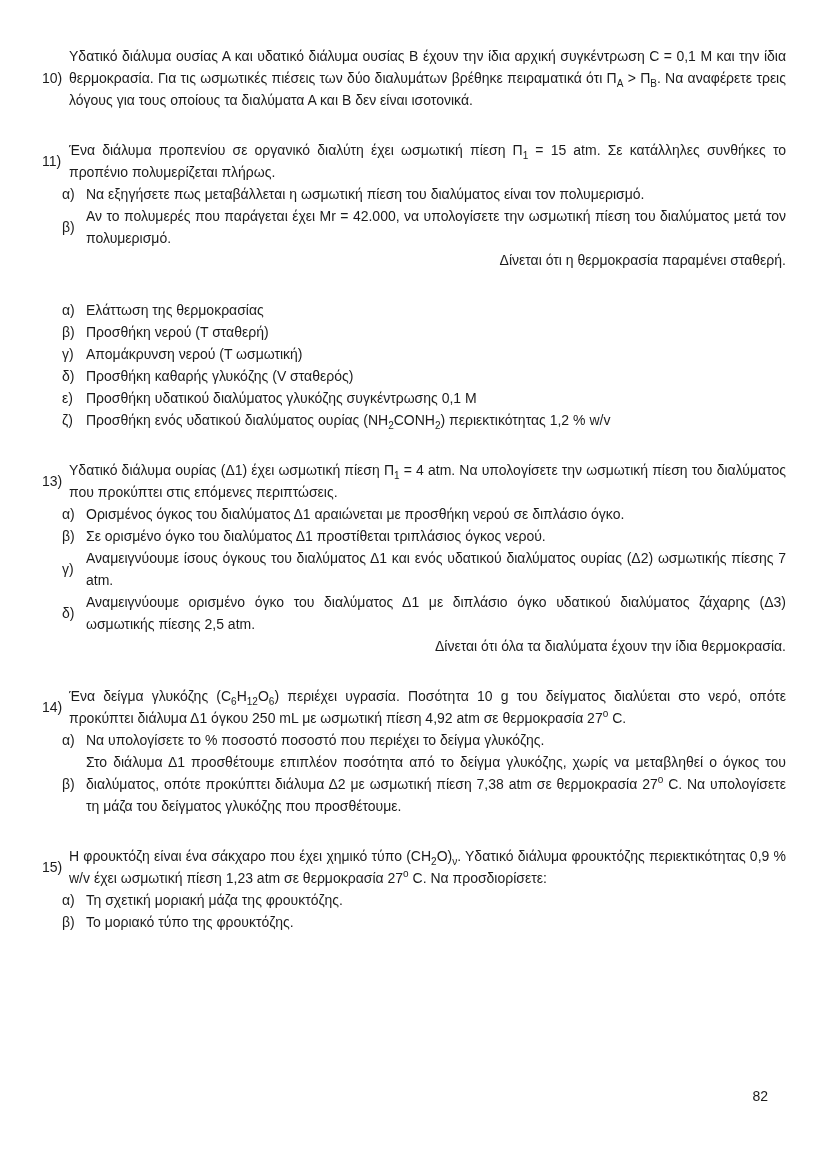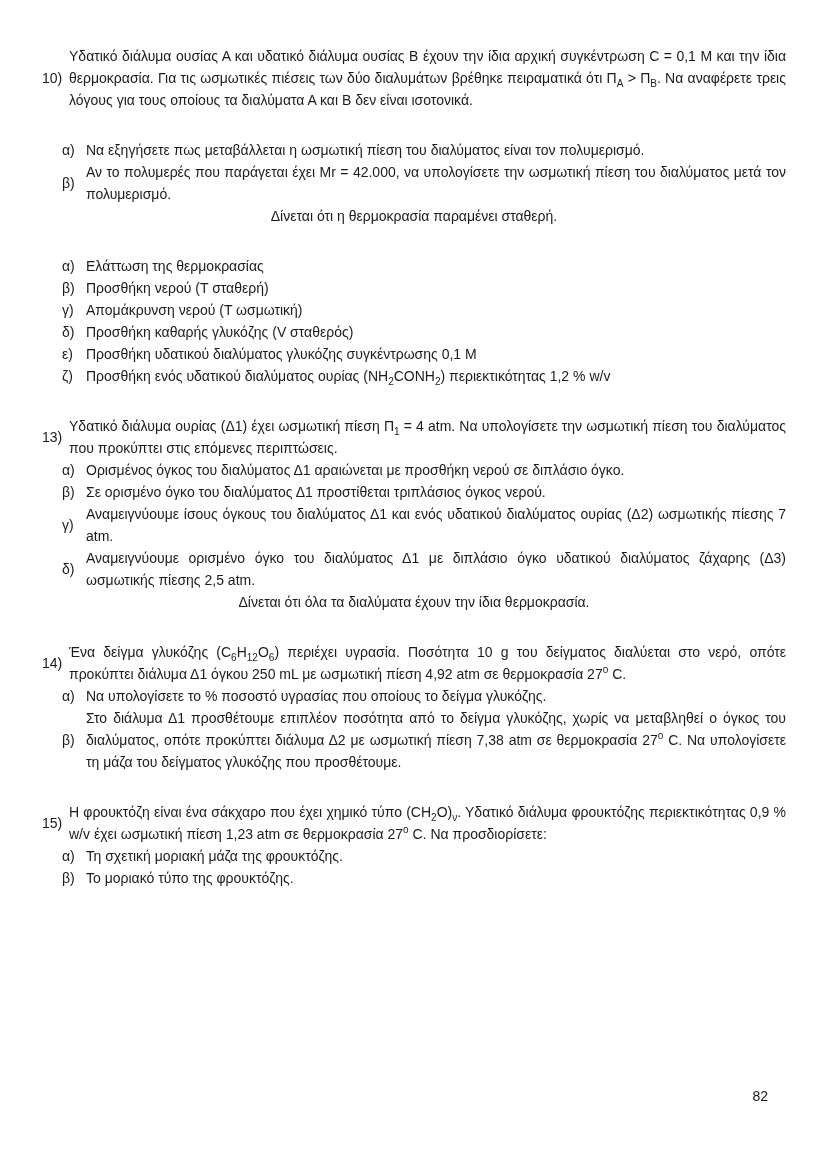--- a/index.html
+++ b/index.html
@@ -19,40 +19,44 @@
     position: absolute;
     inset: 0;
     padding: 45px 42px 0 42px;
   }
   .problem { margin-bottom: 28px; }
   .row { display: flex; align-items: center; }
   .num { flex: 0 0 27px; white-space: nowrap; }
   .text { flex: 1 1 auto; text-align: justify; }
   .item { margin-left: 20px; }
   .ilabel { flex: 0 0 24px; white-space: nowrap; }
-  .note { text-align: center; }
+  .note { text-align: right; }
   sub, sup { font-size: 10px; line-height: 0; }
   .page-number {
     position: absolute;
     right: 60px;
     bottom: 64px;
   }
 </style>
 </head>
 <body>
 
 <div class="page">
   <div>
       <div class="problem">
         <div class="row">
           <span class="num">10)</span>
           <div class="text">Υδατικό διάλυμα ουσίας Α και υδατικό διάλυμα ουσίας Β έχουν την ίδια αρχική συγκέντρωση C = 0,1 M και την ίδια θερμοκρασία. Για τις ωσμωτικές πιέσεις των δύο διαλυμάτων βρέθηκε πειραματικά ότι Π<sub>Α</sub> &gt; Π<sub>Β</sub>. Να αναφέρετε τρεις λόγους για τους οποίους τα διαλύματα Α και Β δεν είναι ισοτονικά.</div>
         </div>
       </div>
       <div class="problem">
+        <div class="row">
+          <span class="num">11)</span>
+          <div class="text">Ένα διάλυμα προπενίου σε οργανικό διαλύτη έχει ωσμωτική πίεση Π<sub>1</sub> = 15 atm. Σε κατάλληλες συνθήκες το προπένιο πολυμερίζεται πλήρως.</div>
+        </div>
         <div class="row item">
           <span class="ilabel">α)</span>
           <div class="text">Να εξηγήσετε πως μεταβάλλεται η ωσμωτική πίεση του διαλύματος είναι τον πολυμερισμό.</div>
         </div>
         <div class="row item">
           <span class="ilabel">β)</span>
           <div class="text">Αν το πολυμερές που παράγεται έχει Mr = 42.000, να υπολογίσετε την ωσμωτική πίεση του διαλύματος μετά τον πολυμερισμό.</div>
         </div>
         <div class="note">Δίνεται ότι η θερμοκρασία παραμένει σταθερή.</div>
       </div>
@@ -105,21 +109,21 @@
         </div>
         <div class="note">Δίνεται ότι όλα τα διαλύματα έχουν την ίδια θερμοκρασία.</div>
       </div>
       <div class="problem">
         <div class="row">
           <span class="num">14)</span>
           <div class="text">Ένα δείγμα γλυκόζης (C<sub>6</sub>H<sub>12</sub>O<sub>6</sub>) περιέχει υγρασία. Ποσότητα 10 g του δείγματος διαλύεται στο νερό, οπότε προκύπτει διάλυμα Δ1 όγκου 250 mL με ωσμωτική πίεση 4,92 atm σε θερμοκρασία 27<sup>ο</sup> C.</div>
         </div>
         <div class="row item">
           <span class="ilabel">α)</span>
-          <div class="text">Να υπολογίσετε το % ποσοστό υγρασίας που οποίους το δείγμα γλυκόζης.</div>
+          <div class="text">Να υπολογίσετε το % ποσοστό ποσοστό που περιέχει το δείγμα γλυκόζης.</div>
         </div>
         <div class="row item">
           <span class="ilabel">β)</span>
           <div class="text">Στο διάλυμα Δ1 προσθέτουμε επιπλέον ποσότητα από το δείγμα γλυκόζης, χωρίς να μεταβληθεί ο όγκος του διαλύματος, οπότε προκύπτει διάλυμα Δ2 με ωσμωτική πίεση 7,38 atm σε θερμοκρασία 27<sup>ο</sup> C. Να υπολογίσετε τη μάζα του δείγματος γλυκόζης που προσθέτουμε.</div>
         </div>
       </div>
       <div class="problem">
         <div class="row">
           <span class="num">15)</span>
           <div class="text">Η φρουκτόζη είναι ένα σάκχαρο που έχει χημικό τύπο (CH<sub>2</sub>O)<sub>ν</sub>. Υδατικό διάλυμα φρουκτόζης περιεκτικότητας 0,9 % w/v έχει ωσμωτική πίεση 1,23 atm σε θερμοκρασία 27<sup>ο</sup> C. Να προσδιορίσετε:</div>

